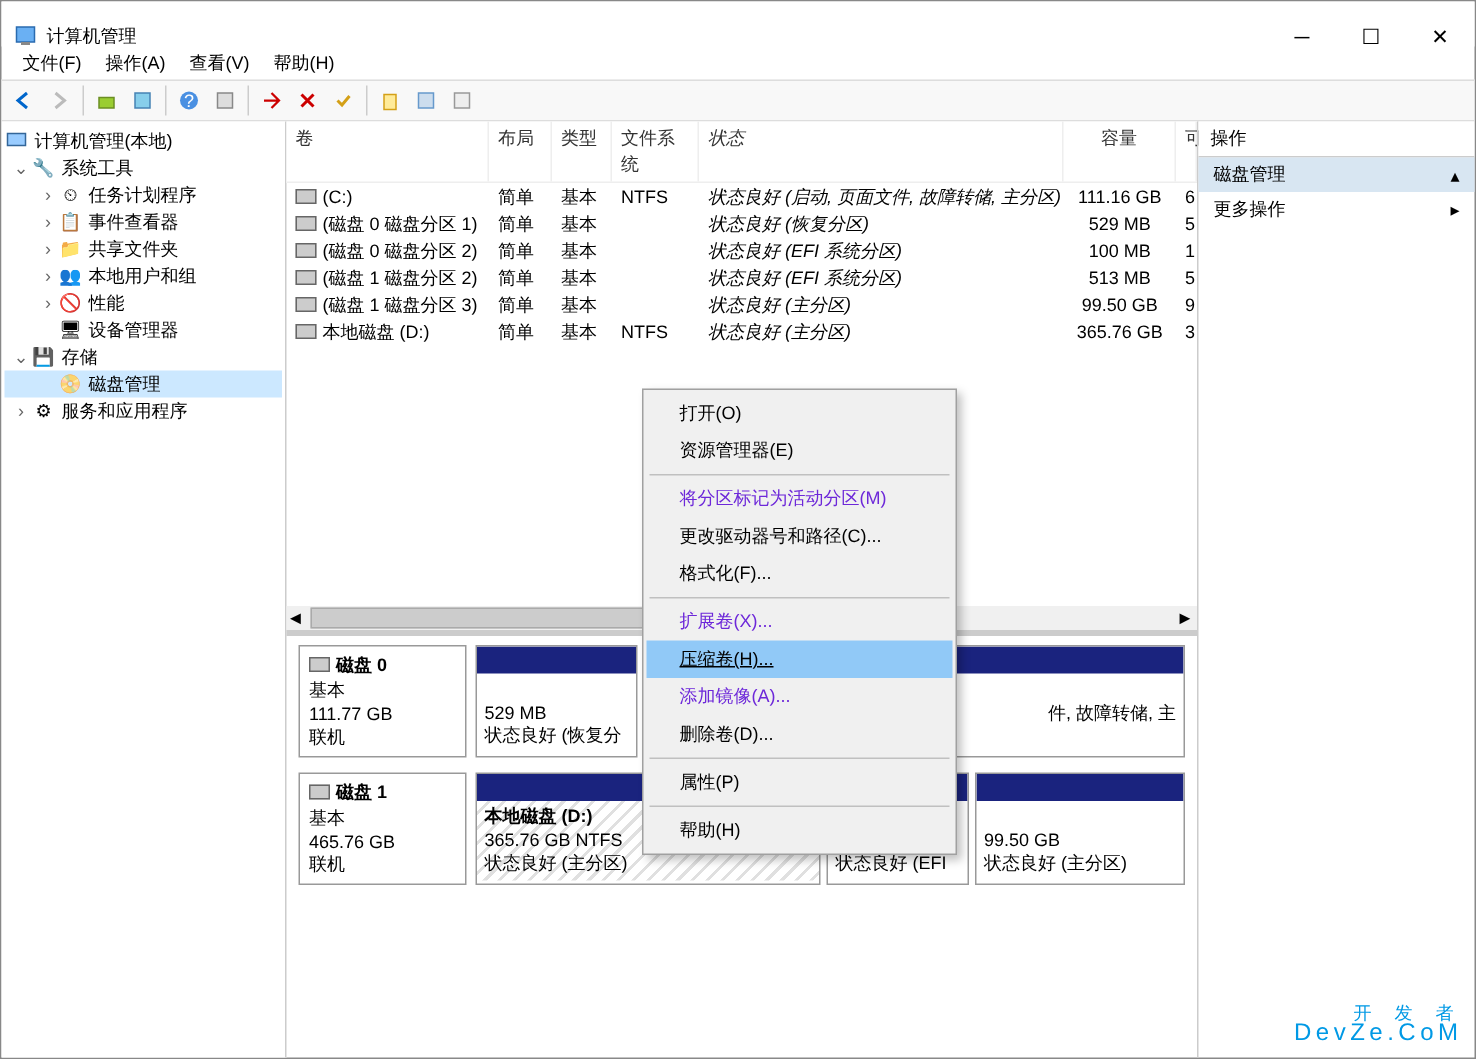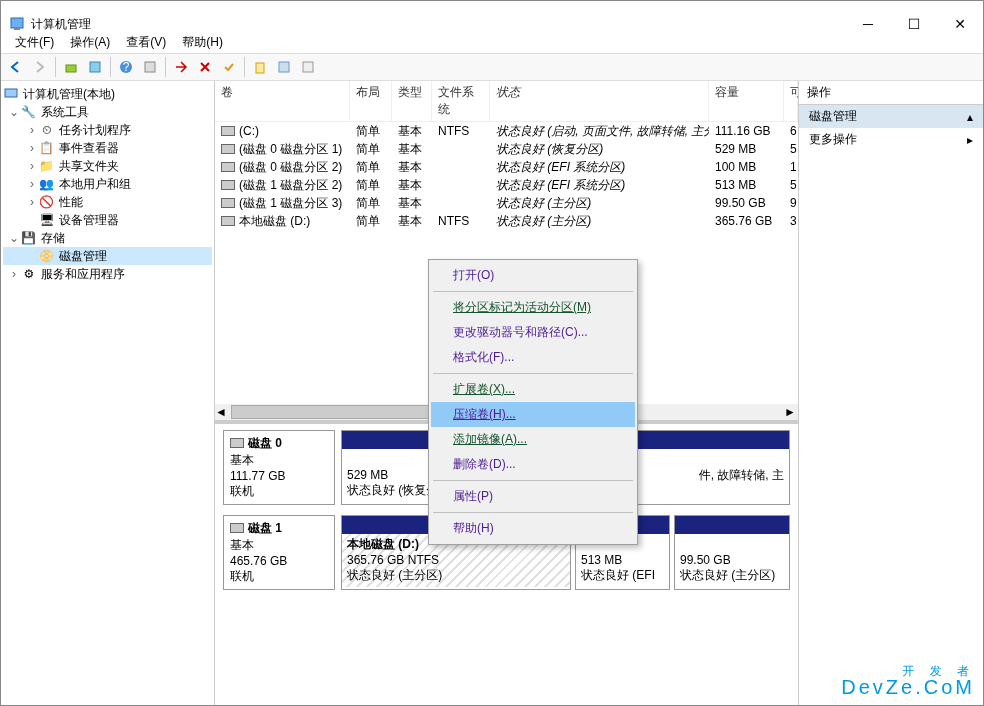--- a/index.html
+++ b/index.html
@@ -9,56 +9,56 @@
 .titlebar .icon { width: 16px; height: 16px; margin-right: 6px; }
 .titlebar .title { flex: 1; }
 .win-controls { display: flex; }
 .win-controls div { width: 46px; height: 30px; display: flex; align-items: center; justify-content: center; font-size: 14px; }
 .menubar { height: 22px; display: flex; align-items: flex-end; padding: 0 6px; }
 .menubar span { padding: 2px 8px; }
 .toolbar { height: 28px; display: flex; align-items: center; padding: 2px 4px; border-top: 1px solid #ddd; border-bottom: 1px solid #ddd; gap: 2px; background: #f8f8f8; }
 .tool-btn { width: 22px; height: 22px; display: flex; align-items: center; justify-content: center; border: 1px solid transparent; }
 .tool-sep { width: 1px; height: 20px; background: #ccc; margin: 0 2px; }
 .body { flex: 1; display: flex; min-height: 0; }
-.tree-pane { width: 214px; border-right: 1px solid #ccc; padding: 4px 2px; background: #fff; user-select: none; }
+.tree-pane { width: 190px; border-right: 1px solid #ccc; padding: 4px 2px; background: #fff; user-select: none; }
 .tree-item { display: flex; align-items: center; height: 18px; padding: 1px 0; white-space: nowrap; }
 .tree-item.selected { background: #cce8ff; }
 .tw { display: inline-block; width: 14px; text-align: center; color: #666; font-size: 12px; }
 .tic { width: 16px; height: 16px; margin-right: 4px; display: inline-flex; align-items: center; justify-content: center; }
 .center-pane { flex: 1; display: flex; flex-direction: column; min-width: 0; }
 .vol-list { flex: 1 1 55%; display: flex; flex-direction: column; min-height: 0; border-bottom: 4px solid #ccc; }
 .vol-header { display: flex; background: #fff; border-bottom: 1px solid #eee; }
 .vol-header div { padding: 3px 6px; border-right: 1px solid #eee; color: #333; }
 .vol-rows { flex: 1; overflow: hidden; }
 .vol-row { display: flex; height: 18px; align-items: center; }
 .vol-row div { padding: 1px 6px; overflow: hidden; white-space: nowrap; }
-.c-vol { width: 135px; } .c-lay { width: 42px; } .c-typ { width: 40px; } .c-fs { width: 58px; } .c-stat { width: 245px; flex:1;font-style:italic; } .c-cap { width: 75px; text-align:left; } .c-last { width: 14px; }
+.c-vol { width: 135px; } .c-lay { width: 42px; } .c-typ { width: 40px; } .c-fs { width: 58px; } .c-stat { width: 245px; flex:1;font-style:italic; } .c-cap { width: 75px; text-align:center; } .c-last { width: 14px; }
 .vol-scroll { height: 16px; background: #f0f0f0; display:flex; align-items:center; }
 .vol-scroll .thumb { height: 14px; background: #ccc; border:1px solid #aaa; }
 .disk-graphical { flex: 1 1 45%; padding: 6px 8px; overflow: hidden; }
 .disk-row { display: flex; margin-bottom: 10px; gap: 6px; }
 .disk-label { width: 112px; border: 1px solid #999; padding: 4px 6px; background: #fff; }
 .disk-parts { flex: 1; display: flex; gap: 4px; }
 .part-box { border: 1px solid #999; background: #fff; overflow: hidden; }
 .part-header { height: 18px; background: #1a237e; }
 .part-body { padding: 3px 5px; line-height: 1.3; white-space: nowrap; overflow:hidden; }
 .part-box.striped .part-body { background: repeating-linear-gradient(135deg, #fff 0, #fff 5px, #e0e0e0 5px, #e0e0e0 7px); }
 .legend { border-top: 1px solid #ccc; padding: 4px 8px; display: flex; gap: 14px; align-items:center; }
 .leg-sq { width: 11px; height: 11px; display: inline-block; border: 1px solid #666; margin-right: 4px; }
 .actions-pane { width: 185px; border-left: 1px solid #ccc; display: flex; flex-direction: column; }
 .act-header { padding: 3px 8px; border-bottom: 1px solid #ccc; background: #fff; }
 .act-row { padding: 3px 10px; display:flex; align-items:center; justify-content: space-between; }
 .act-row.hl { background: #d8e6f2; }
 .context-menu { position: absolute; left: 427px; top: 258px; width: 210px; background: #f0f0f0; border: 1px solid #a0a0a0; box-shadow: 3px 3px 6px rgba(0,0,0,0.25); padding: 3px 2px; z-index: 100; }
-.cm-item { padding: 4px 22px; color: #4c1d95; }
-.cm-item.disabled { color: #14532d; text-decoration: underline; }
+.cm-item { padding: 4px 22px; color: #000000; }
+.cm-item.disabled { color: #6d28d9; }
 .cm-item.highlight { background: #91c9f7; text-decoration: underline; }
 .cm-sep { height: 1px; background: #c0c0c0; margin: 3px 2px; }
 .watermark { position: absolute; right: 8px; bottom: 8px; font-size: 28px; color: #0099e5; font-weight: 300; letter-spacing: 6px; line-height: 1; text-align:right; pointer-events:none; }
-.watermark .sub { font-size: 20px; letter-spacing: 3px; }
+.watermark .sub { font-size: 16px; letter-spacing: 3px; }
 .disk-icon { width:14px; height:10px; background:#ccc; border:1px solid #666; display:inline-block; margin-right:4px; position:relative; top:1px;}
 </style>
 </head>
 <body>
 
 <div class="window">
   <div class="titlebar">
     <span class="icon">
       <svg width="16" height="16">
           <rect x="2" y="2" width="12" height="10" fill="#6ab0f3" stroke="#2a6bb0"></rect>
@@ -358,20 +358,21 @@
         </div>
       <div class="act-row">
           <span>更多操作</span>
           <span>▸</span>
         </div>
     </div>
   </div>
 
   <div class="context-menu">
     <div class="cm-item">打开(O)</div>
+    <div class="cm-item">资源管理器(E)</div>
     <div class="cm-sep"></div>
     <div class="cm-item disabled">将分区标记为活动分区(M)</div>
     <div class="cm-item">更改驱动器号和路径(C)...</div>
     <div class="cm-item">格式化(F)...</div>
     <div class="cm-sep"></div>
     <div class="cm-item disabled">扩展卷(X)...</div>
     <div class="cm-item highlight">压缩卷(H)...</div>
     <div class="cm-item disabled">添加镜像(A)...</div>
     <div class="cm-item">删除卷(D)...</div>
     <div class="cm-sep"></div>

